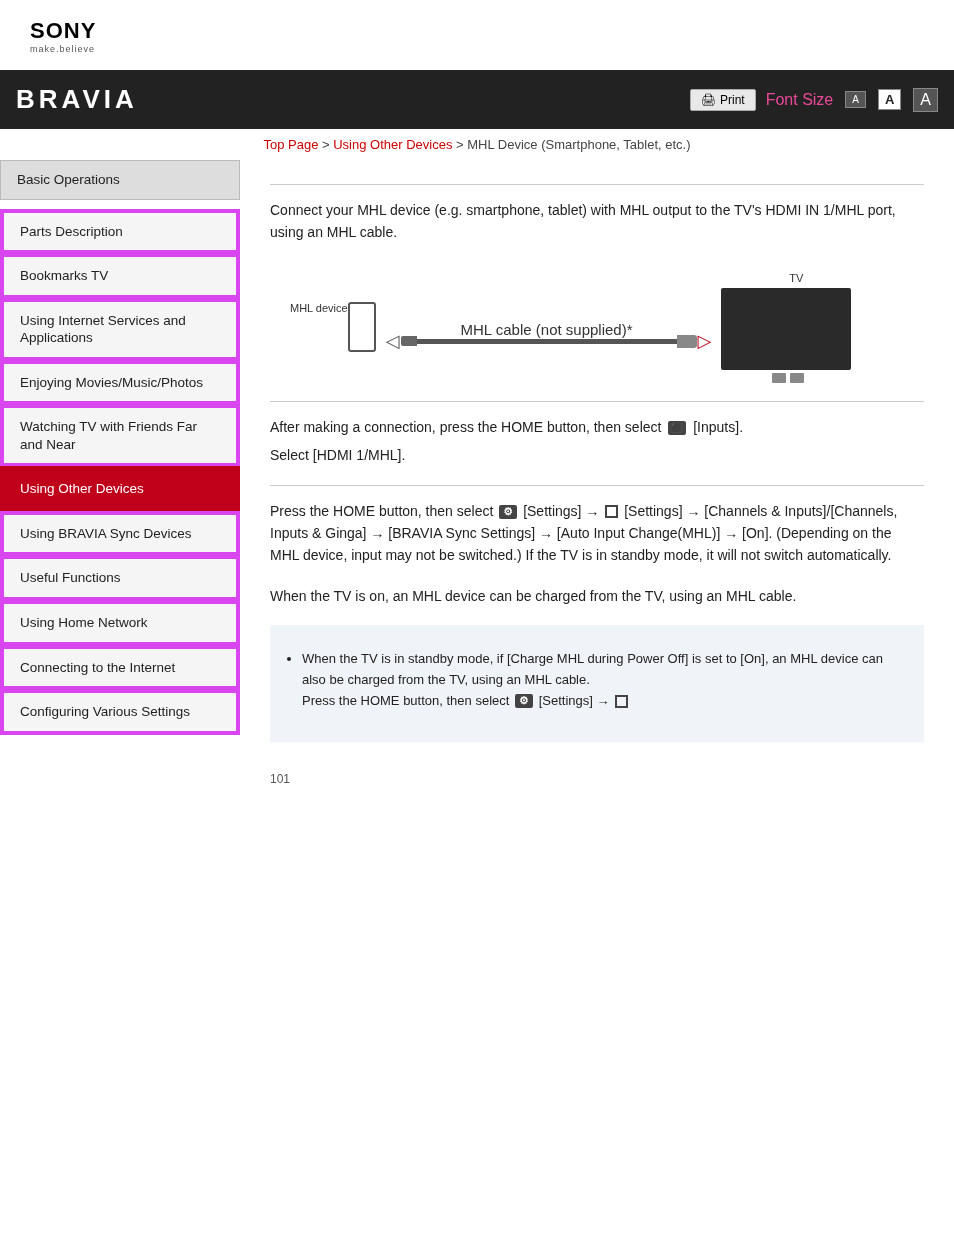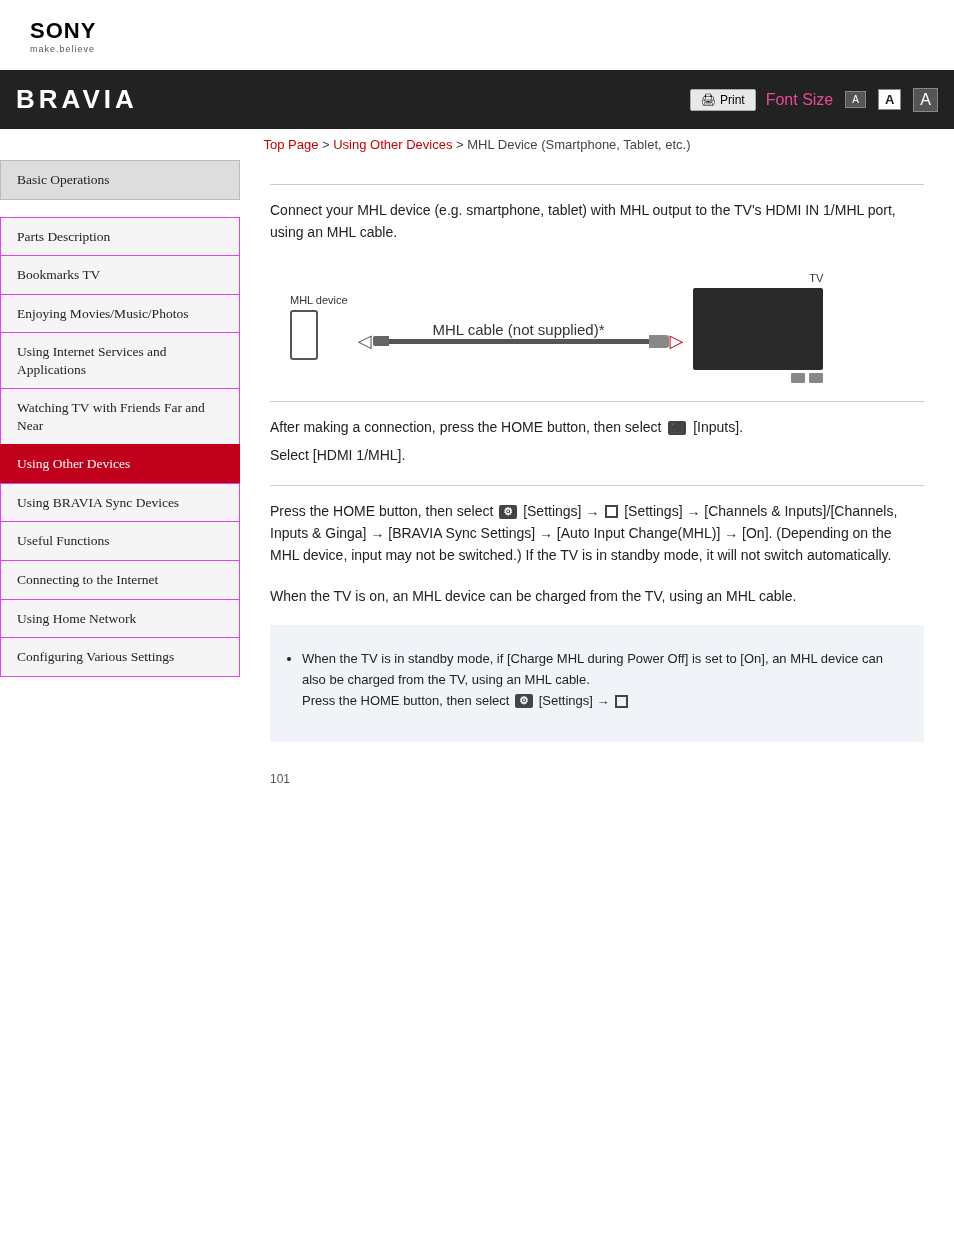--- a/index.html
+++ b/index.html
@@ -99,33 +99,32 @@
       min-width: 240px;
       padding: 0 0 20px 0;
       border-right: none;
       flex-shrink: 0;
     }
     .sidebar-item {
       padding: 10px 16px;
       font-size: 13.5px;
       color: #222;
       cursor: pointer;
-      border: 1px solid #d946ef;
+      border: 4px solid #d946ef;
       margin-bottom: -1px;
       background: #f5f5f5;
       line-height: 1.3;
     }
     .sidebar-item.active {
       background: #c0001a;
       color: #fff;
       border-color: #c0001a;
     }
     .sidebar-group {
-      margin-bottom: 18px;
-      font-family: Liberation Serif, serif;
+      margin-bottom: 10px;
     }
     .sidebar-item.section-header {
       background: #ddd;
       font-weight: normal;
       border: 1px solid #bbb;
     }
     
     .content {
       flex: 1;
       padding: 10px 30px 30px 30px;
@@ -217,21 +216,21 @@
       margin: 10px 0;
     }
     .full-diagram {
       display: flex;
       align-items: center;
       padding: 10px 0 4px 20px;
       gap: 0;
     }
     .phone-col {
       display: flex;
-      flex-direction: column;
+      flex-direction: row;
       align-items: flex-start;
       margin-right: 10px;
     }
     .phone-col .lbl {
       font-size: 11px;
       color: #333;
       margin-bottom: 4px;
     }
     .phone-rect {
       width: 28px;
@@ -273,21 +272,21 @@
     }
     .hdmi-plug-right {
       width: 20px;
       height: 13px;
       background: #888;
       border-radius: 0 3px 3px 0;
     }
     .tv-col {
       display: flex;
       flex-direction: column;
-      align-items: flex-end;
+      align-items: center;
       margin-left: 10px;
     }
     .tv-col .lbl {
       font-size: 11px;
       color: #333;
       margin-bottom: 4px;
       margin-left: 20px;
     }
     .tv-body {
       width: 130px;
@@ -339,28 +338,28 @@
 
   <div class="sidebar">
 
     <div class="sidebar-group">
       <div class="sidebar-item section-header">Basic Operations</div>
     </div>
 
     <div class="sidebar-group">
       <div class="sidebar-item">Parts Description</div>
       <div class="sidebar-item">Bookmarks TV</div>
+      <div class="sidebar-item">Using Internet Services and Applications</div>
       <div class="sidebar-item">Enjoying Movies/Music/Photos</div>
-      <div class="sidebar-item">Using Internet Services and Applications</div>
       <div class="sidebar-item">Watching TV with Friends Far and Near</div>
       <div class="sidebar-item active">Using Other Devices</div>
       <div class="sidebar-item">Using BRAVIA Sync Devices</div>
       <div class="sidebar-item">Useful Functions</div>
+      <div class="sidebar-item">Using Home Network</div>
       <div class="sidebar-item">Connecting to the Internet</div>
-      <div class="sidebar-item">Using Home Network</div>
       <div class="sidebar-item">Configuring Various Settings</div>
     </div>
 
   </div>
 
   <div class="content">
     <hr>
 
     <div class="content-block">
       <p>Connect your MHL device (e.g. smartphone, tablet) with MHL output to the TV's HDMI IN 1/MHL port, using an MHL cable.</p>

